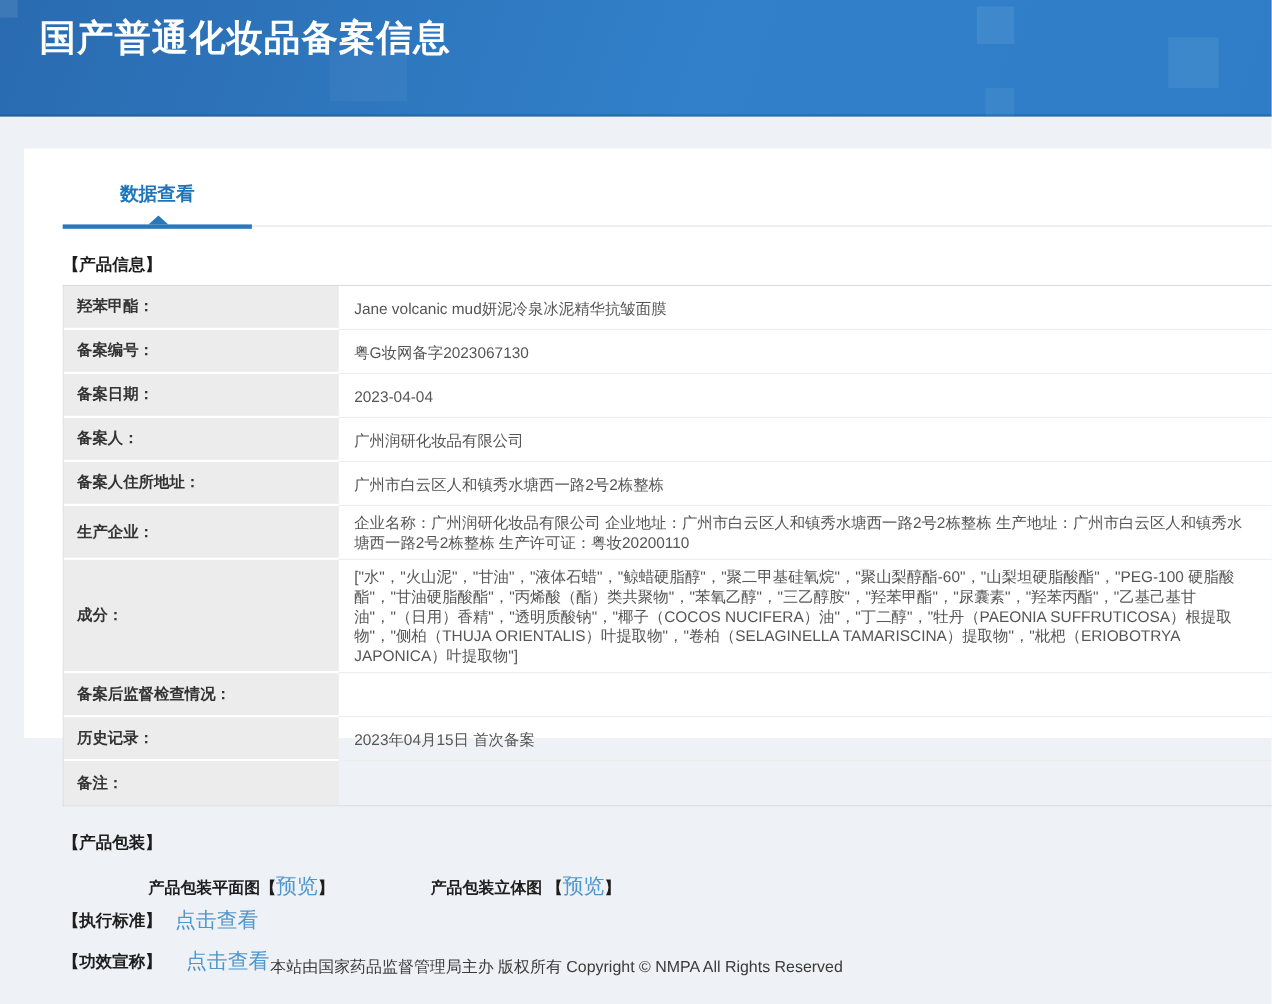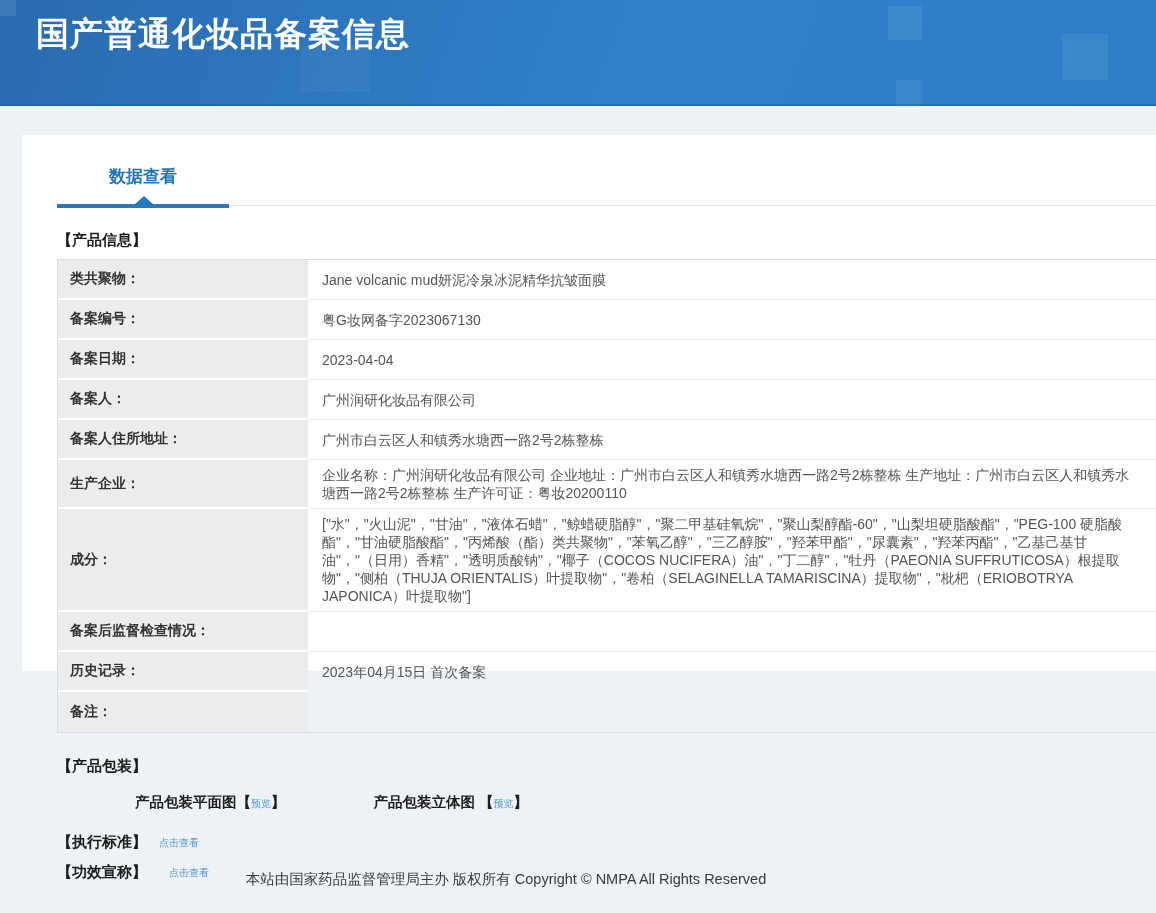--- a/index.html
+++ b/index.html
@@ -44,22 +44,22 @@
     display:flex; align-items:center; min-height:40px; }
   .trow-value { flex:1; padding:6px 14px; font-size:14px; color:#555555; line-height:18px;
     border-bottom:1px solid #ededed; display:flex; align-items:center; min-height:40px; }
   .trow:last-child .trow-label { border-bottom:none; }
   .trow:last-child .trow-value { border-bottom:none; }
 
   
   .pkg-heading { margin-top:24px; }
   .pkg-row { margin-top:17px; padding-left:78px; display:flex; gap:88px; }
   .pkg-item { font-size:14.5px; font-weight:bold; color:#1d1d1d; }
-  .link { color:#4f97cd; font-weight:normal; cursor:pointer; text-decoration:none; font-size:10px; }
-  .std-row { margin-top:21px; display:flex; align-items:center; }
+  .link { color:#4f97cd; font-weight:normal; cursor:pointer; text-decoration:none; font-size:19px; }
+  .std-row { margin-top:5px; display:flex; align-items:center; }
   .std-row + .std-row { margin-top:11px;gap:10px; }
   .std-heading { font-size:15px; font-weight:bold; color:#1d1d1d; }
   .std-row .link { margin-left:12px; }
 
   
   .footer { position:absolute; top:870px; left:0; width:1012px; text-align:center;
     font-size:14.5px; color:#3a3a3a; }
 </style>
 </head>
 <body>
@@ -79,21 +79,21 @@
     <div class="tab">数据查看</div>
     <div class="tab-baseline"></div>
     <div class="tab-underline"></div>
     <div class="tab-caret"></div>
   </div>
 
   <div class="section-heading">【产品信息】</div>
 
   <div class="info-table">
     <div class="trow">
-      <div class="trow-label">类共聚物：</div>
+      <div class="trow-label">羟苯甲酯：</div>
       <div class="trow-value">Jane volcanic mud妍泥冷泉冰泥精华抗皱面膜</div>
     </div>
     <div class="trow">
       <div class="trow-label">备案编号：</div>
       <div class="trow-value">粤G妆网备字2023067130</div>
     </div>
     <div class="trow">
       <div class="trow-label">备案日期：</div>
       <div class="trow-value">2023-04-04</div>
     </div>

